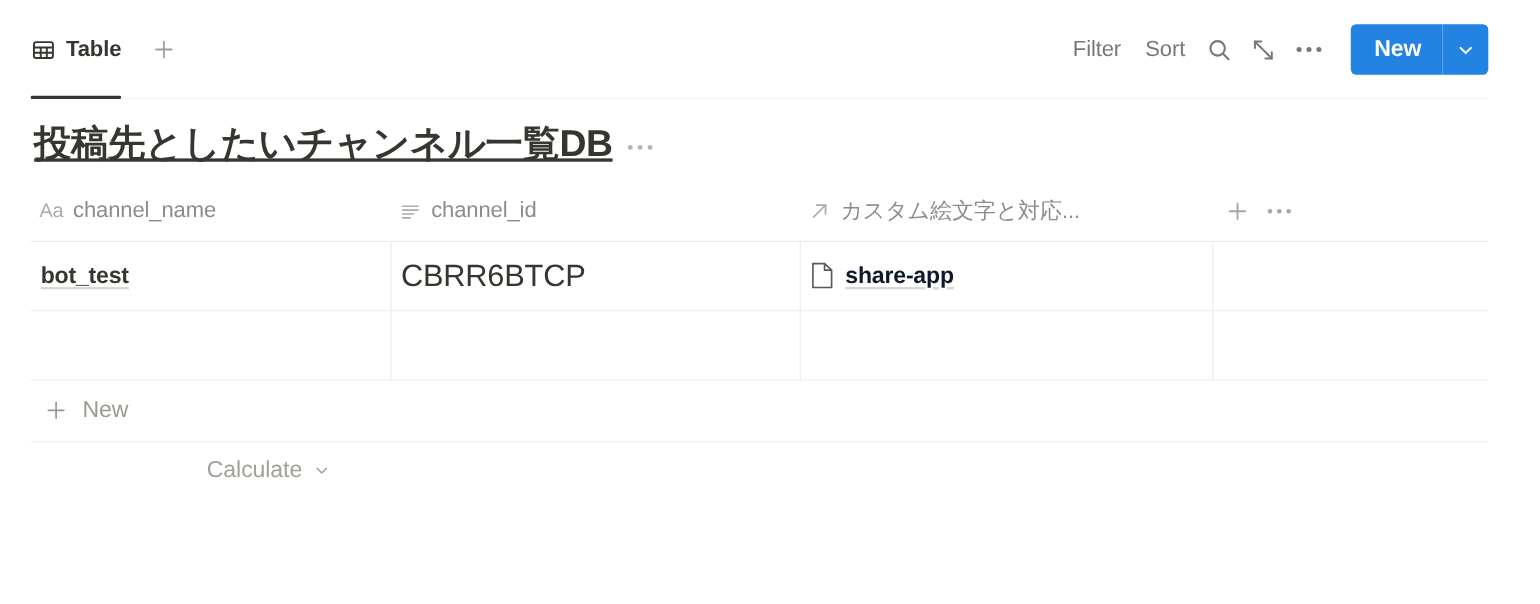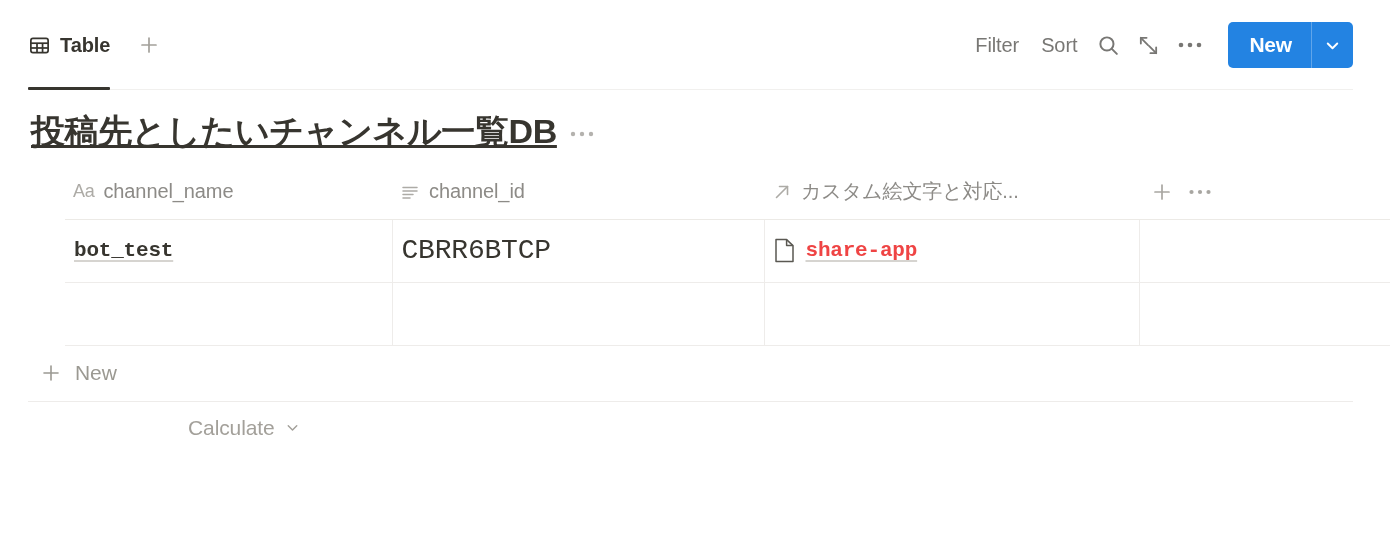--- a/index.html
+++ b/index.html
@@ -153,21 +153,20 @@
   }
 
   
   .table-wrap {
     padding-left: 28px;
   }
   .tbl {
     width: 1325px;
     border-collapse: collapse;
     table-layout: fixed;
-    margin-left: 37px;
   }
   .tbl th, .tbl td {
     padding: 0;
     vertical-align: middle;
     text-align: left;
   }
   col.c-name { width: 327px; }
   col.c-id   { width: 372px; }
   col.c-rel  { width: 375px; }
   col.c-last { width: 251px; }
@@ -220,21 +219,20 @@
   }
   tbody td.last-col { border-right: none; }
   .cell {
     display: flex;
     align-items: center;
     gap: 10px;
     padding: 0 9px;
     height: 62px;
     overflow: hidden;
     white-space: nowrap;
-    font-family: Liberation Mono, monospace;
   }
   .cell-title {
     font-size: 21px;
     font-weight: 700;
     color: #37352f;
     letter-spacing: -0.2px;
     text-decoration: underline;
     text-decoration-color: #d6d4d0;
     text-underline-offset: 4px;
     text-decoration-thickness: 1.5px;
@@ -247,21 +245,21 @@
   }
   .relation-chip {
     display: flex;
     align-items: center;
     gap: 11px;
     cursor: pointer;
   }
   .relation-chip .chip-label {
     font-size: 21px;
     font-weight: 700;
-    color: #ef4444;
+    color: #0f172a;
     letter-spacing: -0.2px;
     text-decoration: underline;
     text-decoration-color: #d6d4d0;
     text-underline-offset: 4px;
     text-decoration-thickness: 1.5px;
     text-align: center;
   }
   .page-icon { display: block; }
 
   

